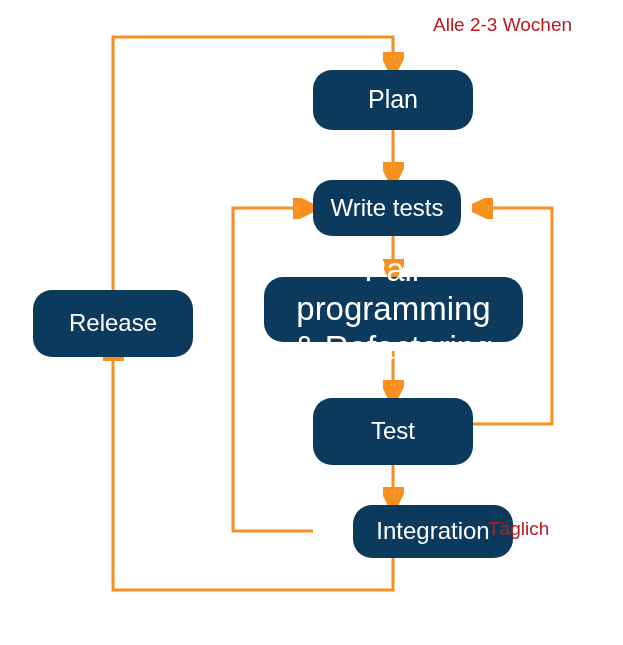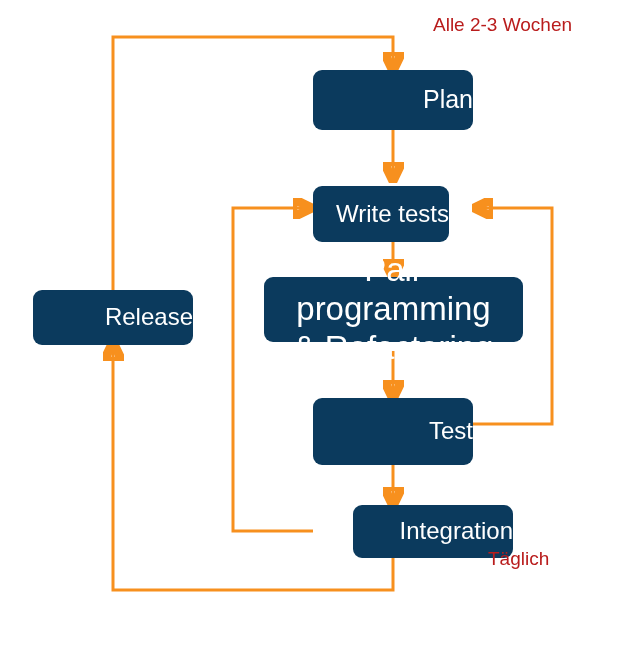--- a/index.html
+++ b/index.html
@@ -2,51 +2,51 @@
 <html><head>
 <meta charset="utf-8">
 <style>
   html,body{margin:0;padding:0;background:#ffffff;}
   body{width:623px;height:645px;font-family:"Liberation Sans",sans-serif;}
   #stage{position:relative;width:623px;height:645px;overflow:hidden;background:#fff;}
 
   .node{
     position:absolute;
     background:#0b3a5d;
-    border-radius:9px;
+    border-radius:19px;
     color:#ffffff;
     display:flex;
     align-items:center;
-    justify-content:flex-end;
+    justify-content:center;
     text-align:center;
     font-family:"Liberation Sans",sans-serif;
     font-weight:400;
     line-height:1.18;
     box-sizing:border-box;
     z-index:3;
   }
   .node span{display:block;}
 
   #n-plan{left:313px;top:70px;width:160px;height:60px;font-size:25px;}
-  #n-write{left:313px;top:186px;width:136px;height:56px;font-size:24px;}
+  #n-write{left:313px;top:180px;width:148px;height:56px;font-size:24px;}
   #n-pair{left:264px;top:277px;width:259px;height:65px;font-size:33px;padding:1px 6px;}
   #n-test{left:313px;top:398px;width:160px;height:67px;font-size:24px;}
   #n-integration{left:313px;top:505px;width:160px;height:53px;font-size:24px;margin-left:40px;}
-  #n-release{left:33px;top:290px;width:160px;height:55px;font-size:24px;}
+  #n-release{left:33px;top:290px;width:160px;height:67px;font-size:24px;}
 
   .lbl{
     position:absolute;
     color:#b91c1c;
     font-family:"Liberation Sans",sans-serif;
     font-size:19px;
     white-space:nowrap;
     z-index:4;
   }
   #lbl-weeks{left:433px;top:14px;}
-  #lbl-daily{left:488px;top:548px;}
+  #lbl-daily{left:488px;top:518px;}
   #lbl-source{left:419px;top:613px;}
 
   svg#edges{position:absolute;left:0;top:0;width:623px;height:645px;z-index:1;}
   svg#edges path, svg#edges line{stroke:#f7901e;stroke-width:3;fill:none;}
 </style>
 </head>
 <body>
 
 <div id="stage">
 

